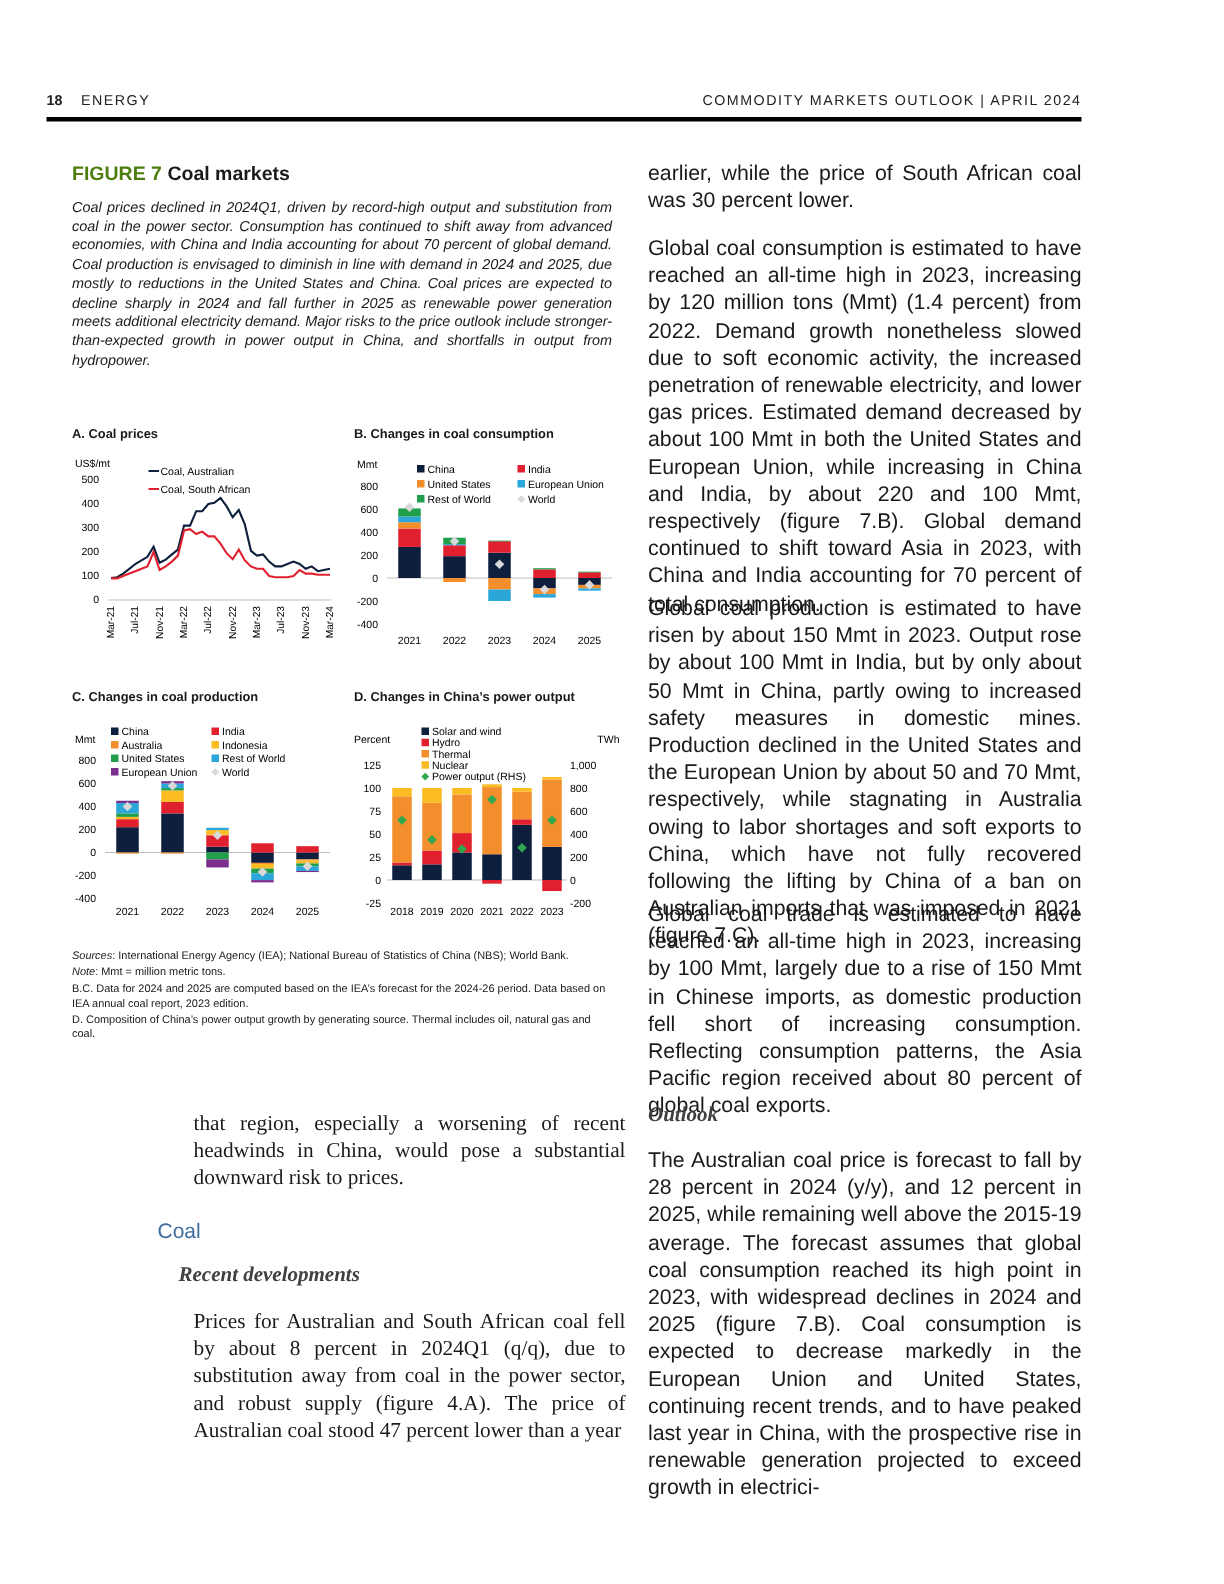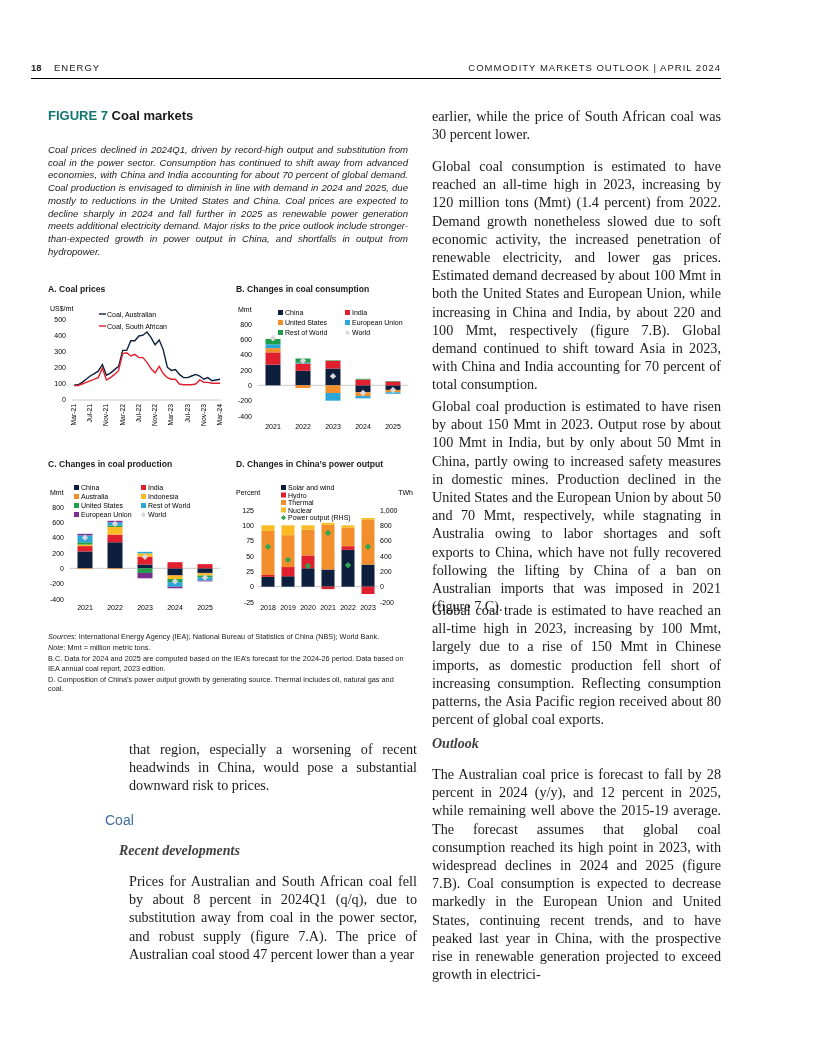--- a/index.html
+++ b/index.html
@@ -1,33 +1,33 @@
 <!DOCTYPE html>
 <html><head>
 <meta charset="utf-8">
 <style>
   html, body { margin: 0; padding: 0; background: #ffffff; }
   body { width: 816px; height: 1056px; position: relative; overflow: hidden; color: #1a1a1a; }
-  .header { position: absolute; left: 31px; top: 62px; width: 690px; height: 16px; border-bottom: 1px solid #000000; font-family: "Liberation Sans", sans-serif; font-size: 9.5px; letter-spacing: 1px; color: #222; }
+  .header { position: absolute; left: 31px; top: 62px; width: 690px; height: 16px; border-bottom: 3px solid #000000; font-family: "Liberation Sans", sans-serif; font-size: 9.5px; letter-spacing: 1px; color: #222; }
   .header .pg { position: absolute; left: 0; top: 0; font-weight: bold; letter-spacing: 0; }
   .header .sec { position: absolute; left: 23px; top: 0; }
   .header .pub { position: absolute; right: 0; top: 0; }
 
   .fig-title { position: absolute; left: 48px; top: 108px; font-family: "Liberation Sans", sans-serif; font-size: 13px; font-weight: bold; }
-  .fig-title .num { color: #0f766e; }
-  .fig-desc { position: absolute; left: 48px; top: 133px; width: 360px; font-family: "Liberation Sans", sans-serif; font-style: italic; font-size: 9.6px; line-height: 12.7px; text-align: justify; margin-top: 11px; }
+  .fig-title .num { color: #4d7c0f; }
+  .fig-desc { position: absolute; left: 48px; top: 133px; width: 360px; font-family: "Liberation Sans", sans-serif; font-style: italic; font-size: 9.6px; line-height: 12.7px; text-align: justify; }
 
   .panel-title { position: absolute; font-family: "Liberation Sans", sans-serif; font-size: 8.6px; font-weight: bold; }
   svg text { font-family: "Liberation Sans", sans-serif; }
 
   .notes { position: absolute; left: 48px; top: 632px; width: 360px; font-family: "Liberation Sans", sans-serif; font-size: 7.3px; line-height: 9.6px; }
   .notes p { margin: 0 0 1.5px 0; }
 
   .body-left { position: absolute; left: 129px; width: 288px; font-family: "Liberation Serif", serif; font-size: 14.2px; line-height: 18.2px; text-align: justify; }
-  .body-right { position: absolute; left: 432px; width: 289px; font-family: Liberation Serif, serif; font-size: 14.2px; line-height: 18.2px; text-align: justify; }
+  .body-right { position: absolute; left: 432px; width: 289px; font-family: Liberation Sans, sans-serif; font-size: 14.2px; line-height: 18.2px; text-align: justify; }
   .body-left p, .body-right p { margin: 0; }
   .h-coal { position: absolute; left: 105px; top: 812px; font-family: "Liberation Sans", sans-serif; font-size: 14px; color: #3f6d9e; }
   .h-sub { position: absolute; font-family: "Liberation Serif", serif; font-style: italic; font-weight: bold; font-size: 14px; color: #404040; }
 </style>
 </head>
 <body>
 
 <div class="header">
   <span class="pg">18</span>
   <span class="sec">ENERGY</span>
@@ -305,21 +305,21 @@
   <p>B.C. Data for 2024 and 2025 are computed based on the IEA’s forecast for the 2024-26 period. Data based on IEA annual coal report, 2023 edition.</p>
   <p>D. Composition of China’s power output growth by generating source. Thermal includes oil, natural gas and coal.</p>
 </div>
 
 <div class="body-left" style="top:740px;">
     <p>that region, especially a worsening of recent headwinds in China, would pose a substantial downward risk to prices.</p>
   </div>
 <div class="h-coal">Coal</div>
 <div class="h-sub" style="left:119px;top:843px;">Recent developments</div>
 <div class="body-left" style="top:872px;">
-    <p>Prices for Australian and South African coal fell by about 8 percent in 2024Q1 (q/q), due to substitution away from coal in the power sector, and robust supply (figure 7.A). The price of Australian coal stood 47 percent lower than a year</p>
+    <p>Prices for Australian and South African coal fell by about 8 percent in 2024Q1 (q/q), due to substitution away from coal in the power sector, and robust supply (figure 4.A). The price of Australian coal stood 47 percent lower than a year</p>
   </div>
 
 <div class="body-right" style="top:107px;">
     <p>earlier, while the price of South African coal was 30 percent lower.</p>
   </div>
 <div class="body-right" style="top:157px;">
     <p>Global coal consumption is estimated to have reached an all-time high in 2023, increasing by 120 million tons (Mmt) (1.4 percent) from 2022. Demand growth nonetheless slowed due to soft economic activity, the increased penetration of renewable electricity, and lower gas prices. Estimated demand decreased by about 100 Mmt in both the United States and European Union, while increasing in China and India, by about 220 and 100 Mmt, respectively (figure 7.B). Global demand continued to shift toward Asia in 2023, with China and India accounting for 70 percent of total consumption.</p>
   </div>
 <div class="body-right" style="top:397px;">
     <p>Global coal production is estimated to have risen by about 150 Mmt in 2023. Output rose by about 100 Mmt in India, but by only about 50 Mmt in China, partly owing to increased safety measures in domestic mines. Production declined in the United States and the European Union by about 50 and 70 Mmt, respectively, while stagnating in Australia owing to labor shortages and soft exports to China, which have not fully recovered following the lifting by China of a ban on Australian imports that was imposed in 2021 (figure 7.C).</p>

